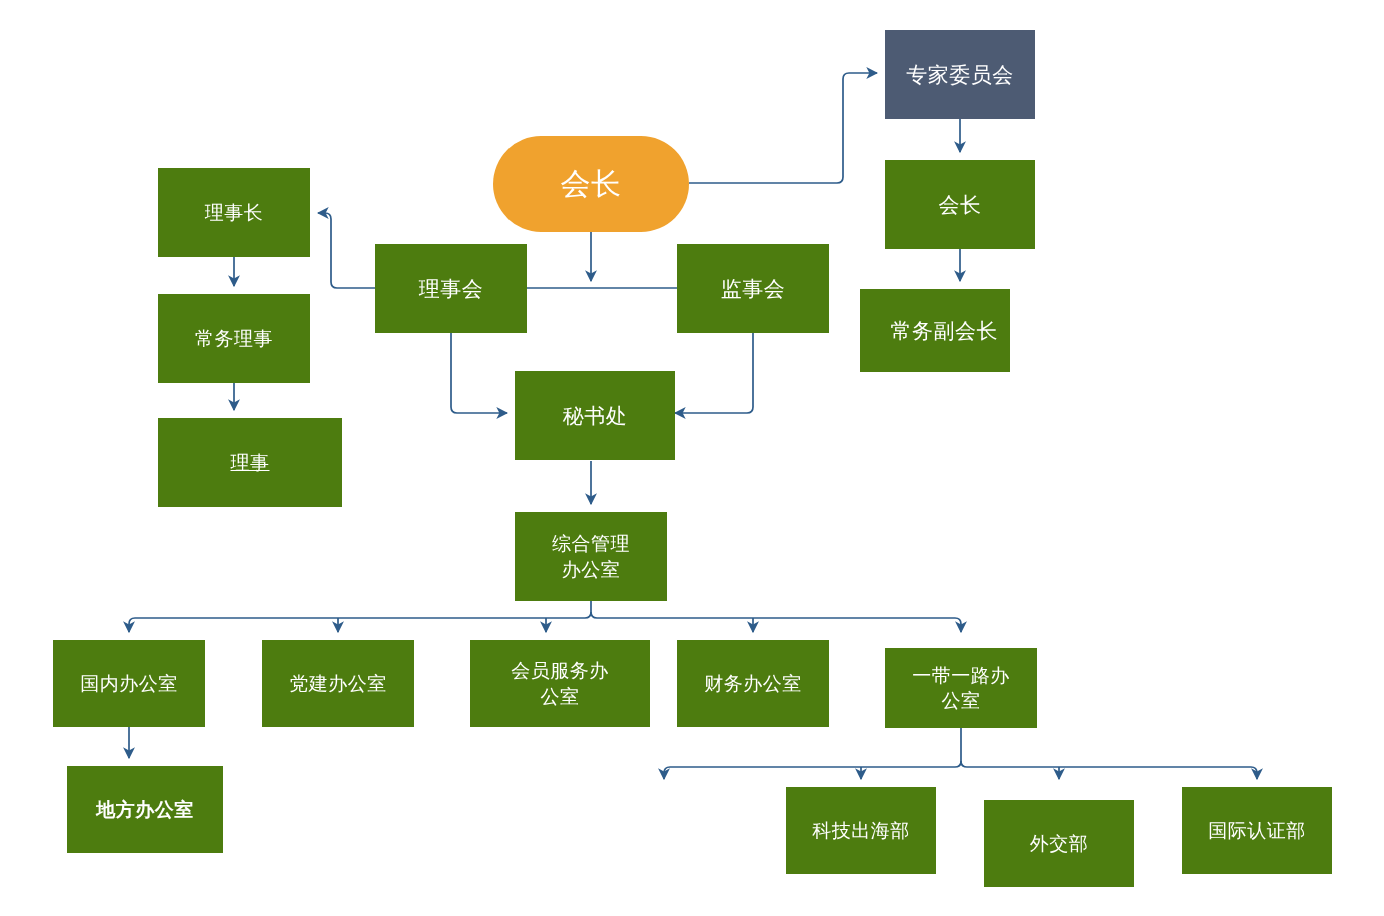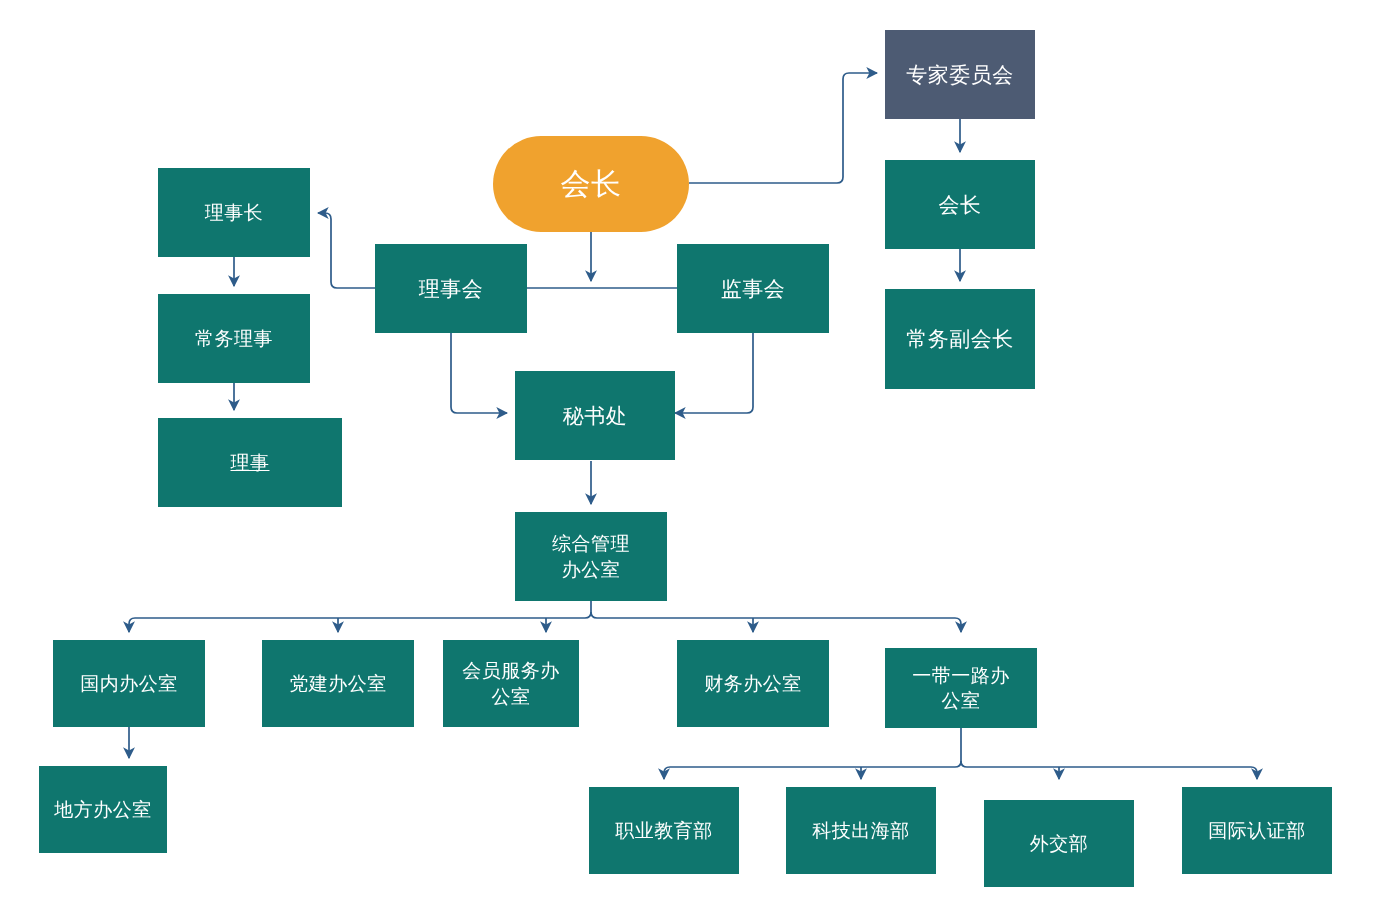--- a/index.html
+++ b/index.html
@@ -31,21 +31,21 @@
     display: flex;
     align-items: center;
     justify-content: center;
     text-align: center;
     color: #ffffff;
     box-sizing: border-box;
     line-height: 1.32;
     padding: 2px 12px;
     letter-spacing: 0.5px;
   }
-  .node.blue      { background: #0f766e; }
+  .node.blue      { background: #4d7c0f; }
   .node.orange    { background: #f0a22e; }
   .node.slate     { background: #4d5b73; }
   .node.rounded   { border-radius: 62px; }
   .node .label {
     display: block;
     width: 100%;
     white-space: pre-line;
   }
   .size-xl  { font-size: 30px; }
   .size-lg  { font-size: 21px; }
@@ -106,21 +106,21 @@
   </div>
 
   <div class="node slate size-lg" style="left:885px; top:30px; width:150px; height:89px;">
     <span class="label">专家委员会</span>
   </div>
 
   <div class="node blue size-lg" style="left:885px; top:160px; width:150px; height:89px;">
     <span class="label">会长</span>
   </div>
 
-  <div class="node blue size-lg" style="left:885px; top:289px; width:150px; height:100px;">
+  <div class="node blue size-lg" style="left:860px; top:289px; width:150px; height:83px;text-align:right;">
     <span class="label">常务副会长</span>
   </div>
 
   <div class="node blue size-md" style="left:158px; top:168px; width:152px; height:89px;">
     <span class="label">理事长</span>
   </div>
 
   <div class="node blue size-md" style="left:158px; top:294px; width:152px; height:89px;">
     <span class="label">常务理事</span>
   </div>
@@ -147,41 +147,38 @@
   </div>
 
   <div class="node blue size-md" style="left:53px; top:640px; width:152px; height:87px;">
     <span class="label">国内办公室</span>
   </div>
 
   <div class="node blue size-md" style="left:262px; top:640px; width:152px; height:87px;">
     <span class="label">党建办公室</span>
   </div>
 
-  <div class="node blue size-md" style="left:443px; top:640px; width:136px; height:87px;">
+  <div class="node blue size-md" style="left:470px; top:640px; width:180px; height:87px;">
     <span class="label">会员服务办
 公室</span>
   </div>
 
   <div class="node blue size-md" style="left:677px; top:640px; width:152px; height:87px;">
     <span class="label">财务办公室</span>
   </div>
 
   <div class="node blue size-md" style="left:885px; top:648px; width:152px; height:80px;">
     <span class="label">一带一路办
 公室</span>
   </div>
 
-  <div class="node blue size-md" style="left:39px; top:766px; width:128px; height:87px;">
+  <div class="node blue size-md" style="left:67px; top:766px; width:156px; height:87px;font-weight:bold;">
     <span class="label">地方办公室</span>
   </div>
 
-  <div class="node blue size-md" style="left:589px; top:787px; width:150px; height:87px;">
-    <span class="label">职业教育部</span>
-  </div>
 
   <div class="node blue size-md" style="left:786px; top:787px; width:150px; height:87px;">
     <span class="label">科技出海部</span>
   </div>
 
   <div class="node blue size-md" style="left:984px; top:800px; width:150px; height:87px;">
     <span class="label">外交部</span>
   </div>
 
   <div class="node blue size-md" style="left:1182px; top:787px; width:150px; height:87px;">

